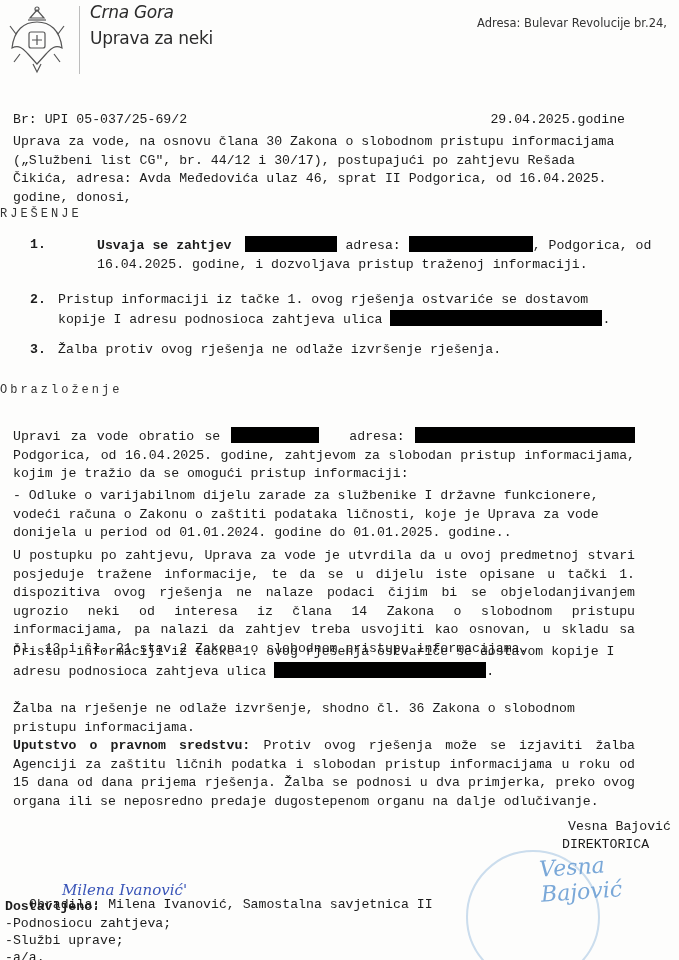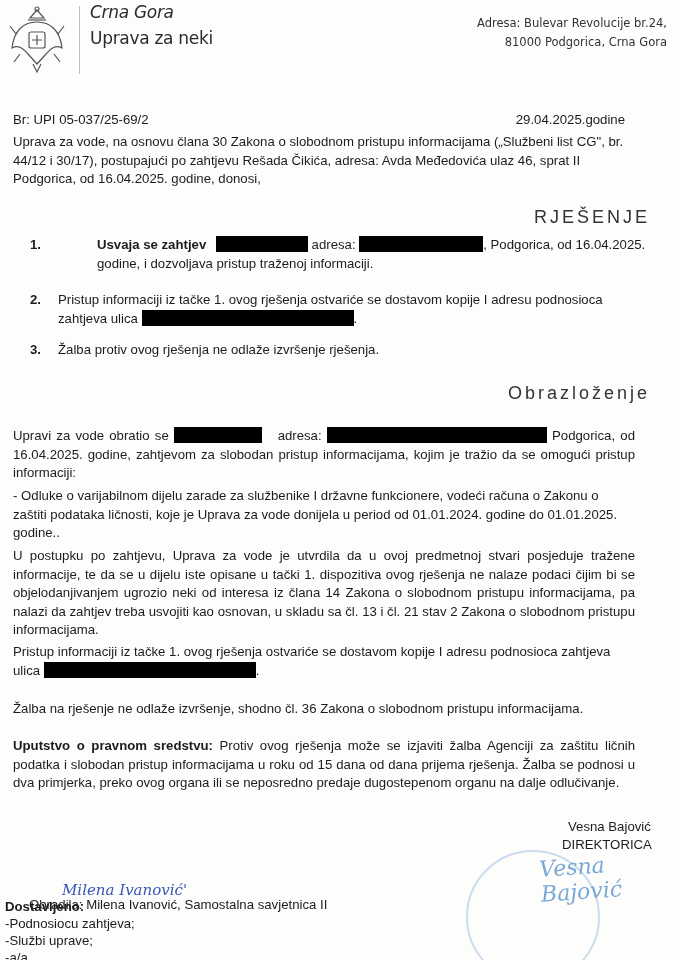--- a/index.html
+++ b/index.html
@@ -1,30 +1,30 @@
 <!DOCTYPE html>
 <html><head>
 <meta charset="utf-8">
 <style>
   html, body { margin:0; padding:0; }
   body {
     width:679px; height:960px; overflow:hidden; background:#fdfdfc;
     font-family:"Liberation Sans", sans-serif; color:#1c1c1c; position:relative;
   }
-  .abs { position:absolute; }
+  .abs { position:absolute;font-family:Liberation Mono, monospace; }
   .crest { left:6px; top:4px; width:62px; height:72px; }
   .vline { left:79px; top:6px; width:1px; height:68px; background:#bdbdbd; }
   .org { left:90px; font-family:"DejaVu Sans", sans-serif; font-size:17px; color:#2b2b2b; letter-spacing:-0.3px; }
   .contact { right:12px; top:2px; text-align:right; font-family:"DejaVu Sans", sans-serif; font-size:11.5px; line-height:18.5px; color:#333;margin-top:12px; }
   .contact .web { color:#666; }
   .t { font-size:13.2px; line-height:18.5px; }
   .para { left:13px; width:622px; }
   .just { text-align:justify; }
   .red { display:inline-block; background:#000; height:16px; vertical-align:-3px; }
-  .heading { left:0; width:650px; text-align:right; font-size:18px; letter-spacing:3px; color:#333; }
+  .heading { left:0; width:650px; text-align:left; font-size:12px; letter-spacing:3px; color:#333; }
   .num { position:absolute; left:30px; font-weight:bold; }
   b { font-weight:bold; }
   .sig { font-family:"DejaVu Serif", serif; font-style:italic; color:#3a55b8; }
   .stamp { left:466px; top:850px; width:130px; height:130px; border-radius:50%; border:2px solid rgba(110,160,210,0.35); }
 </style>
 </head>
 <body>
 
 <div class="abs crest">
   <svg width="62" height="72" viewBox="0 0 62 72">
@@ -40,21 +40,20 @@
       <path d="M27 60 L31 68 L35 60"></path>
     </g>
   </svg>
 </div>
 <div class="abs vline"></div>
 <div class="abs org" style="top:2px;font-style:italic;">Crna Gora</div>
 <div class="abs org" style="top:28px;">Uprava za neki</div>
 
 <div class="abs contact">
   <div>Adresa: Bulevar Revolucije br.24,</div>
-  <div>81000 Podgorica, Crna Gora</div>
 </div>
 
 <div class="abs t" style="left:13px; top:111px;">Br: UPI 05-037/25-69/2</div>
 <div class="abs t" style="right:54px; top:111px;">29.04.2025.godine</div>
 
 <div class="abs t para" style="top:133px;">Uprava za vode, na osnovu člana 30 Zakona o slobodnom pristupu informacijama („Službeni list CG", br. 44/12 i 30/17), postupajući po zahtjevu Rešada Čikića, adresa: Avda Međedovića ulaz 46, sprat II Podgorica, od 16.04.2025. godine, donosi,</div>
 
 <div class="abs heading" style="top:207px;">RJEŠENJE</div>
 
 <div class="abs t" style="top:236px; left:0; width:679px;">

